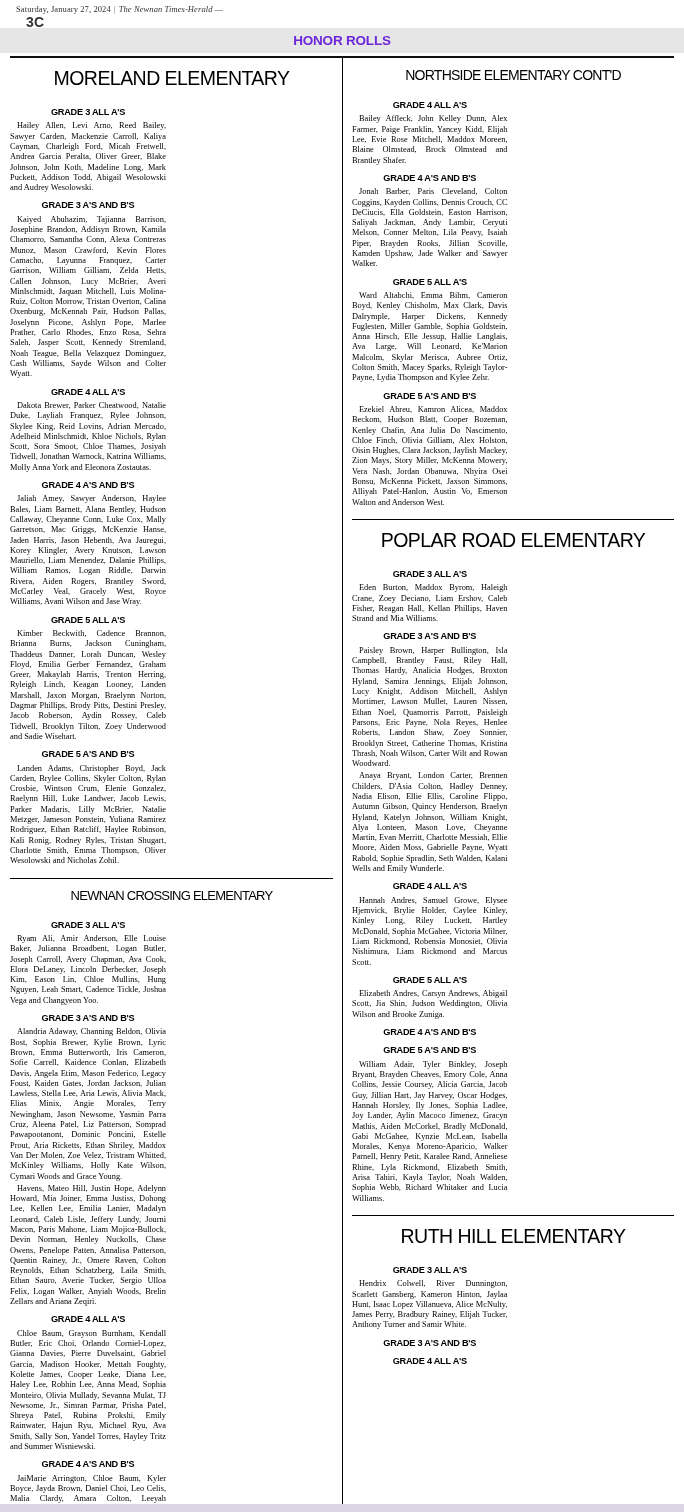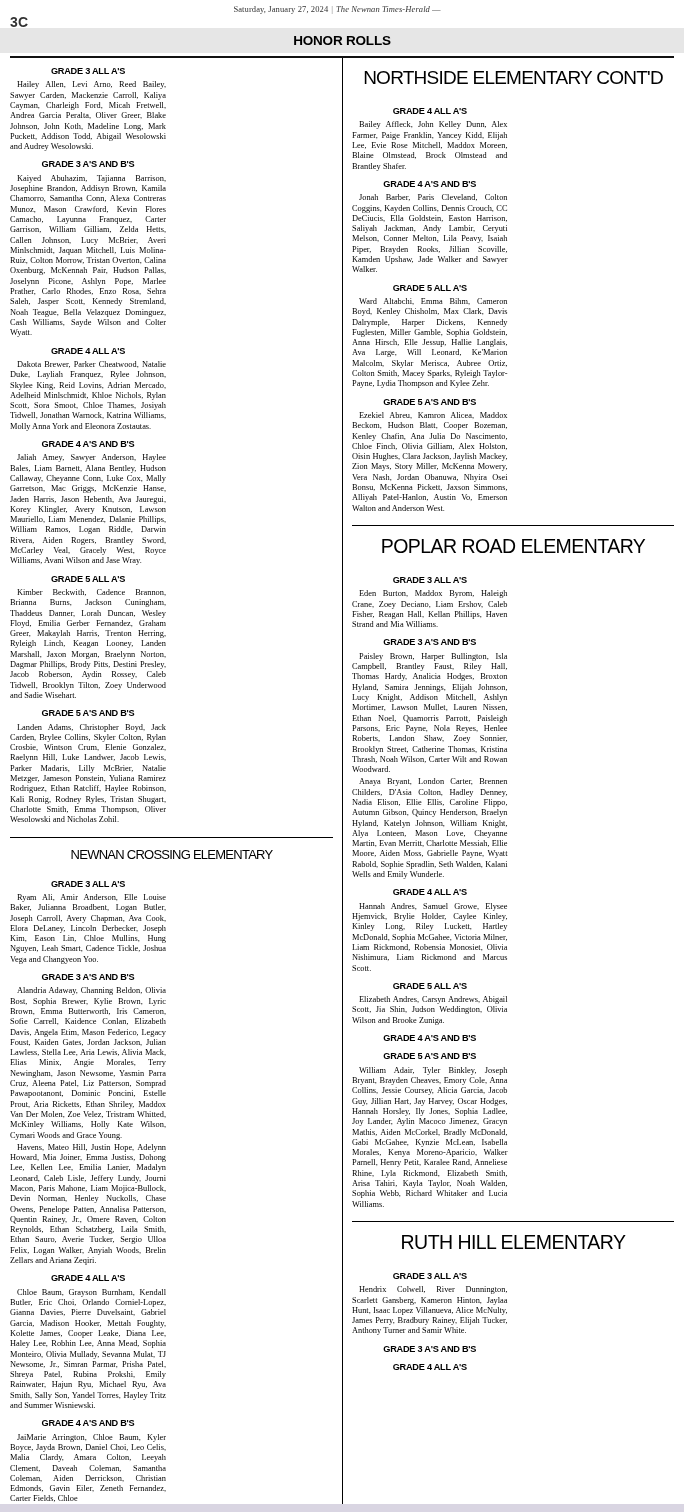--- a/index.html
+++ b/index.html
@@ -12,42 +12,42 @@
     height: 1512px;
     font-family: "Liberation Serif", serif;
     color: #000;
     position: relative;
     overflow: hidden;
   }
 
   
   .masthead {
     height: 20px;
-    padding: 4px 8px 0 0;
-    text-align: center;
+    padding: 4px 8px 0 16px;
+    text-align: left;
     font-size: 8.5px;
     color: #333;
     letter-spacing: 0.1px;
   }
   .masthead .date { font-family: "Liberation Serif", serif; }
   .masthead .sep { padding: 0 3px; color:#777; }
   .masthead .paper { font-style: italic; }
   .masthead .dash { padding: 0 2px; }
   .masthead .page { font-family: "Liberation Sans", sans-serif; font-weight: bold; font-size: 14px; }
 
   
   .banner-wrap {
     margin-top: 4px;
     text-align: center;
   }
   .banner {
     display: block;
     width: 100%;
     background: #e6e6e6;
-    color: #000000;
+    color: #6d28d9;
     font-family: "Liberation Sans", sans-serif;
     font-weight: bold;
     font-size: 13.5px;
     letter-spacing: -0.2px;
     padding: 5px 0 5px 0;
     box-sizing: border-box;
   }
   .rule-heavy {
     border-top: 2.2px solid #111;
     margin: 3px 10px 0 10px;
@@ -71,21 +71,21 @@
   .school { }
   .school-title {
     text-align: center;
     font-family: "Liberation Sans", sans-serif;
     font-weight: 300;
     font-size: 19.5px;
     letter-spacing: -0.55px;
     padding: 9px 0 9px 0;
     white-space: nowrap;
   }
-  .school-title.tight { font-size: 19px; letter-spacing: -0.75px; }
+  .school-title.tight { font-size: 14px; letter-spacing: -0.75px; }
   .school-title.tighter { font-size: 13px; letter-spacing: -0.75px; }
 
   .cols {
     column-count: 2;
     column-gap: 11px;
     column-fill: auto;
     font-size: 8.35px;
     line-height: 1.235;
     text-align: justify;
     text-justify: inter-word;
@@ -131,20 +131,21 @@
 <div class="banner-wrap">
   <div class="banner">HONOR ROLLS</div>
 </div>
 <div class="rule-heavy"></div>
 
 <div class="page">
 
   <div class="half left">
 
     <div class="school">
+      <div class="school-title">MORELAND ELEMENTARY</div>
       <div class="cols">
         <div class="grade-head">GRADE 3 ALL A'S</div>
         <p class="names">Hailey Allen, Levi Arno, Reed Bailey, Sawyer Carden, Mackenzie Carroll, Kaliya Cayman, Charleigh Ford, Micah Fretwell, Andrea Garcia Peralta, Oliver Greer, Blake Johnson, John Koth, Madeline Long, Mark Puckett, Addison Todd, Abigail Wesolowski and Audrey Wesolowski.</p>
         <div class="grade-head">GRADE 3 A'S AND B'S</div>
         <p class="names">Kaiyed Abuhazim, Tajianna Barrison, Josephine Brandon, Addisyn Brown, Kamila Chamorro, Samantha Conn, Alexa Contreras Munoz, Mason Crawford, Kevin Flores Camacho, Layunna Franquez, Carter Garrison, William Gilliam, Zelda Hetts, Callen Johnson, Lucy McBrier, Averi Minlschmidt, Jaquan Mitchell, Luis Molina-Ruiz, Colton Morrow, Tristan Overton, Calina Oxenburg, McKennah Pair, Hudson Pallas, Joselynn Picone, Ashlyn Pope, Marlee Prather, Carlo Rhodes, Enzo Rosa, Sehra Saleh, Jasper Scott, Kennedy Stremland, Noah Teague, Bella Velazquez Dominguez, Cash Williams, Sayde Wilson and Colter Wyatt.</p>
         <div class="grade-head">GRADE 4 ALL A'S</div>
         <p class="names">Dakota Brewer, Parker Cheatwood, Natalie Duke, Layliah Franquez, Rylee Johnson, Skylee King, Reid Lovins, Adrian Mercado, Adelheid Minlschmidt, Khloe Nichols, Rylan Scott, Sora Smoot, Chloe Thames, Josiyah Tidwell, Jonathan Warnock, Katrina Williams, Molly Anna York and Eleonora Zostautas.</p>
         <div class="grade-head">GRADE 4 A'S AND B'S</div>
         <p class="names">Jaliah Amey, Sawyer Anderson, Haylee Bales, Liam Barnett, Alana Bentley, Hudson Callaway, Cheyanne Conn, Luke Cox, Mally Garretson, Mac Griggs, McKenzie Hanse, Jaden Harris, Jason Hebenth, Ava Jauregui, Korey Klingler, Avery Knutson, Lawson Mauriello, Liam Menendez, Dalanie Phillips, William Ramos, Logan Riddle, Darwin Rivera, Aiden Rogers, Brantley Sword, McCarley Veal, Gracely West, Royce Williams, Avani Wilson and Jase Wray.</p>
         <div class="grade-head">GRADE 5 ALL A'S</div>

